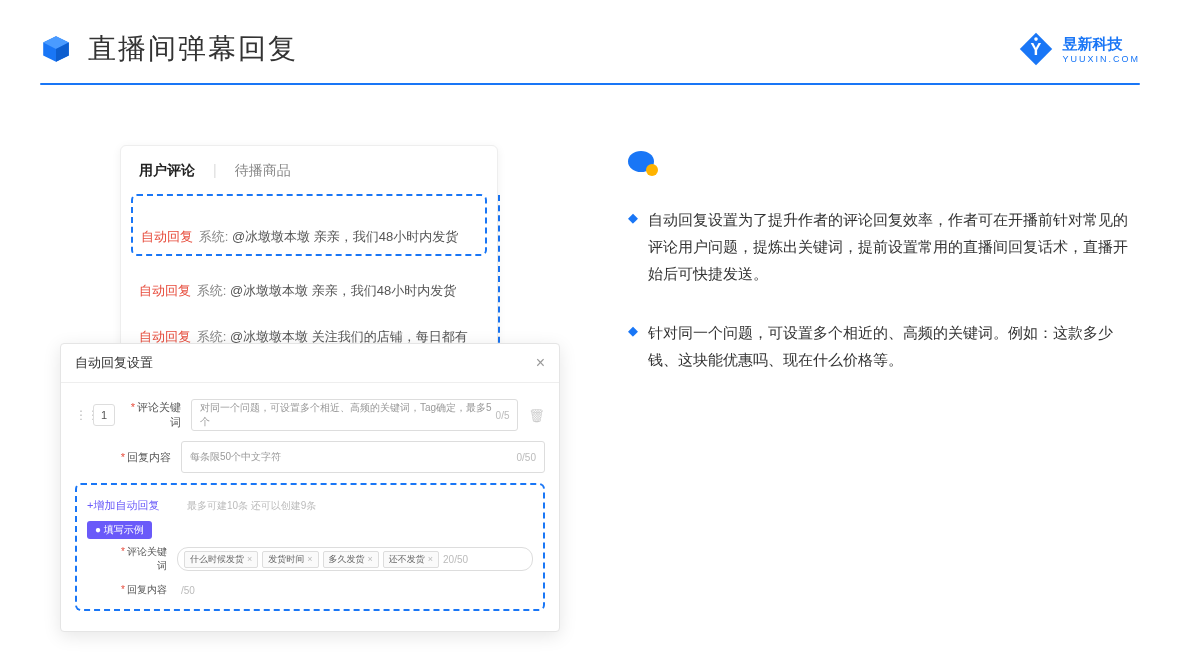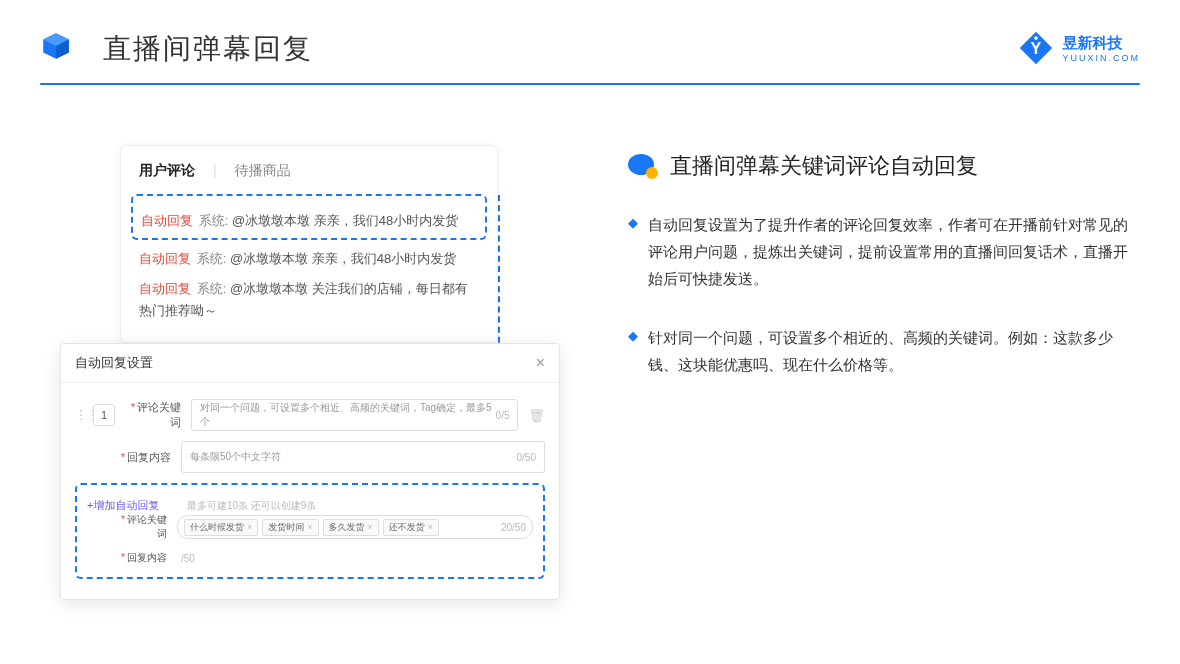--- a/index.html
+++ b/index.html
@@ -1,38 +1,38 @@
 <!DOCTYPE html>
 <html><head>
 <meta charset="utf-8">
 <style>
 * { margin: 0; padding: 0; box-sizing: border-box; }
 body { width: 1180px; height: 664px; font-family: "Microsoft YaHei", Arial, sans-serif; background: #fff; position: relative; overflow: hidden; }
 
 
-.header { display: flex; align-items: flex-start; padding: 30px 40px 10px 40px; gap: 15px; }
+.header { display: flex; align-items: center; padding: 30px 40px 10px 40px; }
 .cube-icon { width: 32px; height: 32px; margin-right: 16px; display: flex; align-items: center; justify-content: center; }
 .page-title { font-size: 28px; font-weight: 500; color: #333; letter-spacing: 2px; }
 .brand { margin-left: auto; display: flex; align-items: center; }
 .brand-icon { width: 36px; height: 36px; }
 .brand-text { margin-left: 8px; }
 .brand-name { font-size: 15px; font-weight: bold; color: #1976f6; }
 .brand-url { font-size: 9px; color: #1976f6; letter-spacing: 2px; }
 .hr-line { height: 2px; background: #1976f6; margin: 5px 40px 0 40px; border-radius: 1px; }
 
 
 .content { display: flex; padding: 50px 40px 0 60px; gap: 68px; }
 
 
 .left { position: relative; width: 500px; }
 .card-comments { position: absolute; left: 60px; top: 10px; width: 378px; background: #fff; border: 1px solid #eee; border-radius: 6px; box-shadow: 0 2px 10px rgba(0,0,0,0.06); padding: 16px 18px 20px 18px; z-index: 2; }
 .tabs { display: flex; gap: 18px; font-size: 14px; color: #888; margin-bottom: 14px; }
 .tab-active { color: #222; font-weight: 600; }
 .tab-divider { color: #ddd; }
-.comment-row { font-size: 13px; color: #555; line-height: 1.7; margin-top: 8px; }
+.comment-row { font-size: 13px; color: #555; line-height: 1.7; margin-top: 24px; }
 .auto-tag { color: #e74c3c; font-weight: 500; margin-right: 2px; }
 .sys-tag { color: #888; }
 .dashed-box-1 { border: 2px dashed #1976f6; border-radius: 6px; padding: 6px 8px; margin: 2px -8px 4px -8px; position: relative; }
 
 
 .conn-v { position: absolute; border-right: 2px dashed #1976f6; }
 .conn-h { position: absolute; border-top: 2px dashed #1976f6; }
 .conn1 { left: 438px; top: 60px; height: 310px; width: 0; z-index: 1; }
 .conn1h { left: 395px; top: 370px; width: 45px; height: 0; z-index: 3; }
 
@@ -48,21 +48,21 @@
 .form-input { flex: 1; height: 32px; border: 1px solid #ddd; border-radius: 3px; padding: 0 8px; font-size: 10px; color: #999; display: flex; align-items: center; justify-content: space-between; background: #fff; }
 .counter { color: #bbb; font-size: 10px; }
 .trash { color: #ccc; font-size: 13px; }
 
 .dashed-box-2 { border: 2px dashed #1976f6; border-radius: 6px; padding: 10px 10px 12px 10px; margin-top: 6px; }
 .add-link { color: #6a5af9; font-size: 11px; }
 .hint-text { color: #bbb; font-size: 10px; margin-left: 23px; }
 .demo-badge { display: inline-block; background: #6a5af9; color: #fff; font-size: 10px; padding: 2px 8px; border-radius: 3px; margin: 8px 0 6px 0; }
 .tag-chip { display: inline-flex; align-items: center; border: 1px solid #ddd; border-radius: 2px; padding: 1px 5px; font-size: 9px; color: #666; margin-right: 4px; background: #fafafa; }
 .tag-x { color: #bbb; margin-left: 3px; font-size: 9px; }
-.demo-input { flex: 1; height: 24px; border: 1px solid #ddd; border-radius: 11px; padding: 2px 6px; font-size: 9px; color: #666; display: flex; align-items: center; justify-content: space-between; background: #fff; }
+.demo-input { flex: 1; height: 24px; border: 1px solid #ddd; border-radius: 11px; padding: 2px 6px; font-size: 9px; color: #666; display: flex; align-items: center; background: #fff; }
 .demo-reply { background: #f5f5f5; }
 
 
 .right { flex: 1; padding-top: 16px; }
 .section-head { display: flex; align-items: center; gap: 12px; margin-bottom: 30px; }
 .bubble-icon { position: relative; width: 30px; height: 25px; }
 .bubble-blue { width: 26px; height: 21px; background: #1976f6; border-radius: 50% 50% 50% 50%; position: absolute; top: 0; left: 0; }
 .bubble-orange { width: 12px; height: 12px; background: #ffb300; border-radius: 50%; position: absolute; bottom: 0; right: 0; }
 .section-title { font-size: 22px; color: #222; font-weight: 400; }
 .bullet-item { display: flex; gap: 10px; margin-bottom: 32px; font-size: 15px; color: #333; line-height: 1.8; }
@@ -147,20 +147,21 @@
           <span class="form-label"><span class="red-dot">*</span><span>回复内容</span></span>
           <div class="form-input">
             <span>每条限50个中文字符</span>
             <span class="counter">0/50</span>
           </div>
         </div>
 
         <div class="dashed-box-2">
           <span class="add-link">+增加自动回复</span>
           <span class="hint-text">最多可建10条 还可以创建9条</span>
+          <div><span class="demo-badge">● 填写示例</span></div>
           <div class="form-row" style="padding-left:30px;">
             <span class="form-label" style="font-size:10px;width:50px;"><span class="red-dot">*</span><span>评论关键词</span></span>
             <div class="demo-input">
               <span id="tag-container"><span class="tag-chip">什么时候发货<span class="tag-x">×</span></span><span class="tag-chip">发货时间<span class="tag-x">×</span></span><span class="tag-chip">多久发货<span class="tag-x">×</span></span><span class="tag-chip">还不发货<span class="tag-x">×</span></span></span>
               <span class="counter">20/50</span>
             </div>
           </div>
           <div class="form-row" style="padding-left:30px;margin-bottom:0;">
             <span class="form-label" style="font-size:10px;width:50px;"><span class="red-dot">*</span><span>回复内容</span></span>
             <span class="counter" style="margin-left:4px;">/50</span>
@@ -169,21 +170,20 @@
       </div>
     </div>
   </div>
 
   <div class="right">
     <div class="section-head">
       <div class="bubble-icon">
         <div class="bubble-blue"></div>
           <div class="bubble-orange"></div>
       </div>
-      <div class="section-title">直播间弹幕关键词评论自动回复</div>
     </div>
     <div class="bullet-item">
       <span class="bullet-mark">◆</span>
       <span>自动回复设置为了提升作者的评论回复效率，作者可在开播前针对常见的评论用户问题，提炼出关键词，提前设置常用的直播间回复话术，直播开始后可快捷发送。</span>
     </div>
     <div class="bullet-item">
       <span class="bullet-mark">◆</span>
       <span>针对同一个问题，可设置多个相近的、高频的关键词。例如：这款多少钱、这块能优惠吗、现在什么价格等。</span>
     </div>
   </div>

